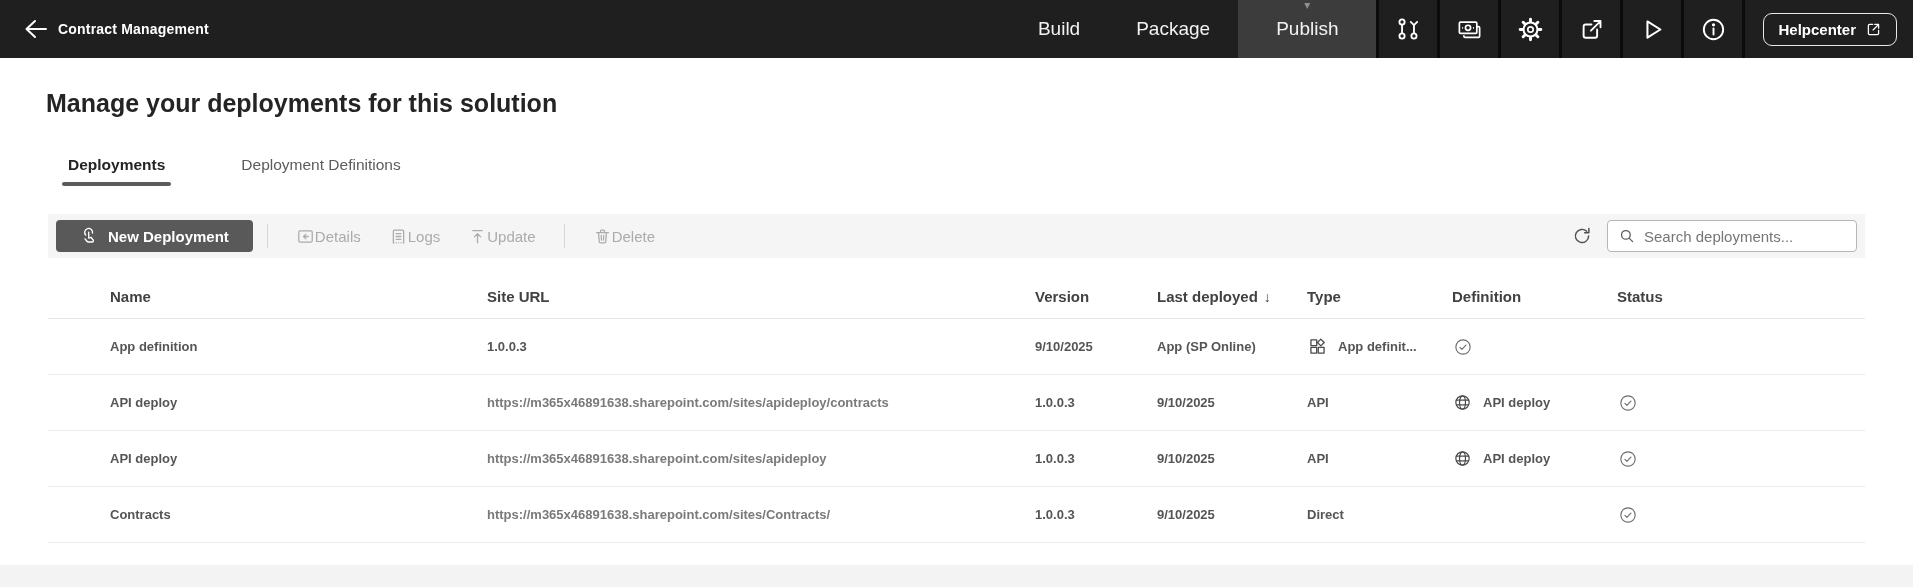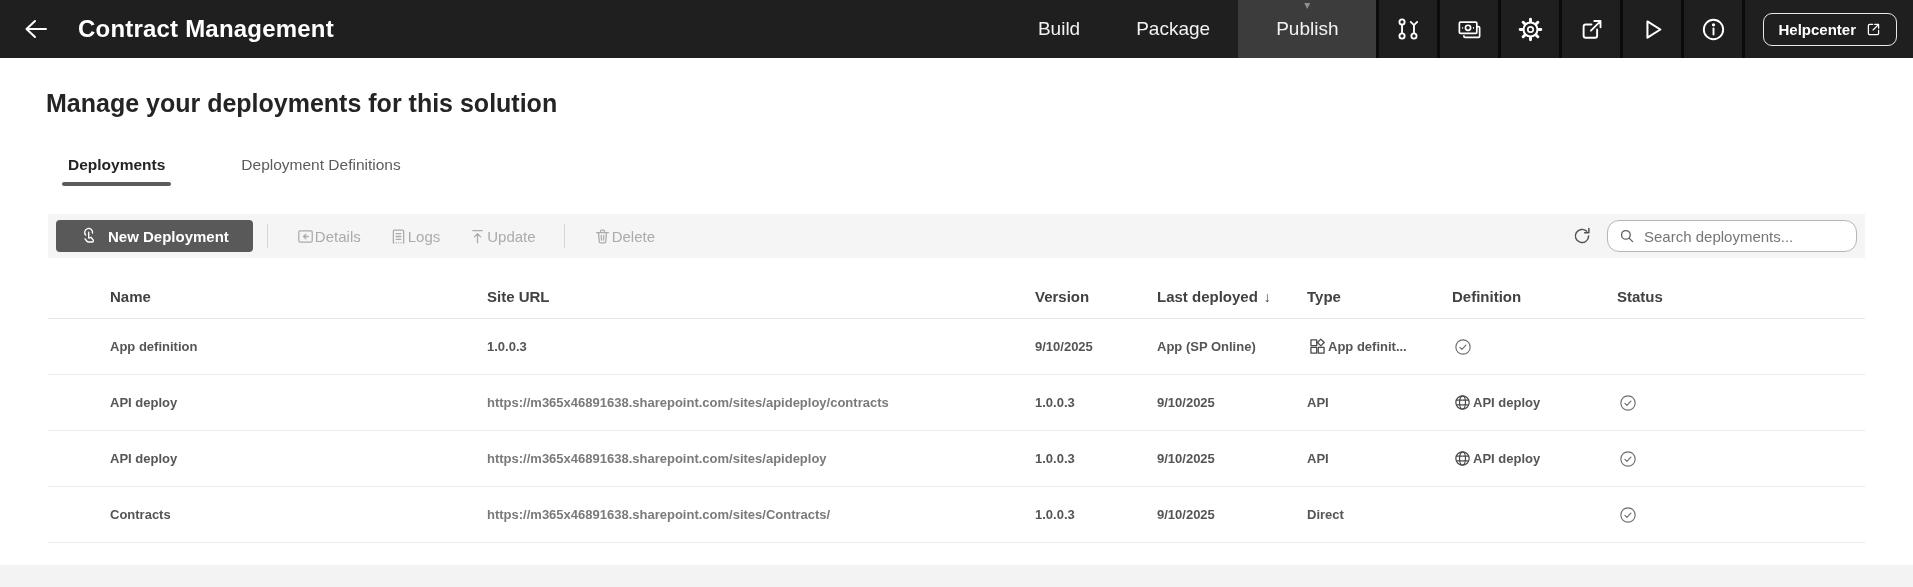--- a/index.html
+++ b/index.html
@@ -9,21 +9,21 @@
     background:#ffffff; color:#424242; overflow:hidden; position:relative;
   }
   svg { display:block; }
 
   
   .topbar {
     height:58px; background:#1f1f1f; color:#fff;
     display:flex; align-items:stretch;
   }
   .back-btn { width:46px; margin-left:12px; display:flex; align-items:center; justify-content:center; cursor:pointer; }
-  .app-title { display:flex; align-items:center; margin-left:20px; font-size:24px; font-weight:700; letter-spacing:.2px; color:#ffffff; }
+  .app-title { display:flex; align-items:center; font-size:14px; font-weight:700; letter-spacing:.2px; color:#ffffff; }
   .topnav { margin-left:auto; display:flex; align-items:stretch; }
   .nav-item { display:flex; align-items:center; padding:0 28px; font-size:19px; color:#f2f2f2; cursor:pointer; position:relative; }
   .nav-item.active { background:#3c3c3c; padding:0 38px; }
   .nav-caret { position:absolute; top:-1px; left:50%; transform:translateX(-50%); color:#909090; font-size:12px; line-height:12px; }
   .iconbar { display:flex; align-items:stretch; }
   .icon-cell { width:61px; display:flex; align-items:center; justify-content:center; border-left:3px solid #0b0b0b; cursor:pointer; }
   .helpcell { display:flex; align-items:center; padding:0 16px 0 18px; border-left:3px solid #0b0b0b; }
   .help-btn {
     display:flex; align-items:center; gap:9px; border:1px solid #e8e8e8; border-radius:9px;
     padding:7px 14px; color:#fff; font-size:15px; background:transparent; cursor:pointer;
@@ -55,21 +55,21 @@
   .tb-sep { width:1px; height:24px; background:#d6d6d6; margin:0 14px; }
   .btn-flat {
     display:flex; align-items:center; gap:0; background:transparent; border:none;
     color:#ababab; font-size:15px; height:32px; padding:0 14px; cursor:default;
     font-family:"Liberation Sans", sans-serif;
   }
   .toolbar .spacer { flex:1; }
   .refresh-btn { background:none; border:none; cursor:pointer; display:flex; align-items:center; margin-right:14px; }
   .search-box {
     display:flex; align-items:center; gap:8px; background:#fff; border:1px solid #b6b6b6;
-    border-radius:12px; height:32px; width:250px; padding:0 10px;
+    border-radius:4px; height:32px; width:250px; padding:0 10px;
   }
   .search-box input {
     border:none; outline:none; flex:1; font-size:15px; color:#424242;
     font-family:"Liberation Sans", sans-serif; background:transparent;
   }
   .search-box input::placeholder { color:#767676; }
 
   
   .grid-row {
     margin-left:48px; width:1817px;
@@ -77,21 +77,21 @@
     align-items:center;
     font-weight:bold;
   }
   .thead { margin-top:16px; height:45px; border-bottom:1px solid #e8e8e8; font-size:15px; color:#424242; }
   .thead .cell { cursor:pointer; }
   .cell { padding-right:12px; white-space:nowrap; overflow:hidden; text-overflow:ellipsis; }
   .cell.first { padding-left:62px; }
   .sort-arrow { font-size:14px; color:#424242; margin-left:6px; }
   .trow { height:56px; border-bottom:1px solid #ebebeb; font-size:13px; color:#555; background:#fff; cursor:pointer; }
   .url { color:#7a7a7a; }
-  .def-cell { display:flex; align-items:center; color:#555; }
+  .def-cell { display:flex; align-items:center; gap:10px; color:#555; }
   .status-cell { padding-left:1px; }
   .bottom-strip { position:absolute; left:0; bottom:0; width:100%; height:22px; background:#f3f3f3; }
 </style>
 </head>
 <body>
 
 <div class="topbar">
   <div class="back-btn">
     <span>
       <svg width="30" height="30" viewBox="0 0 30 30">

